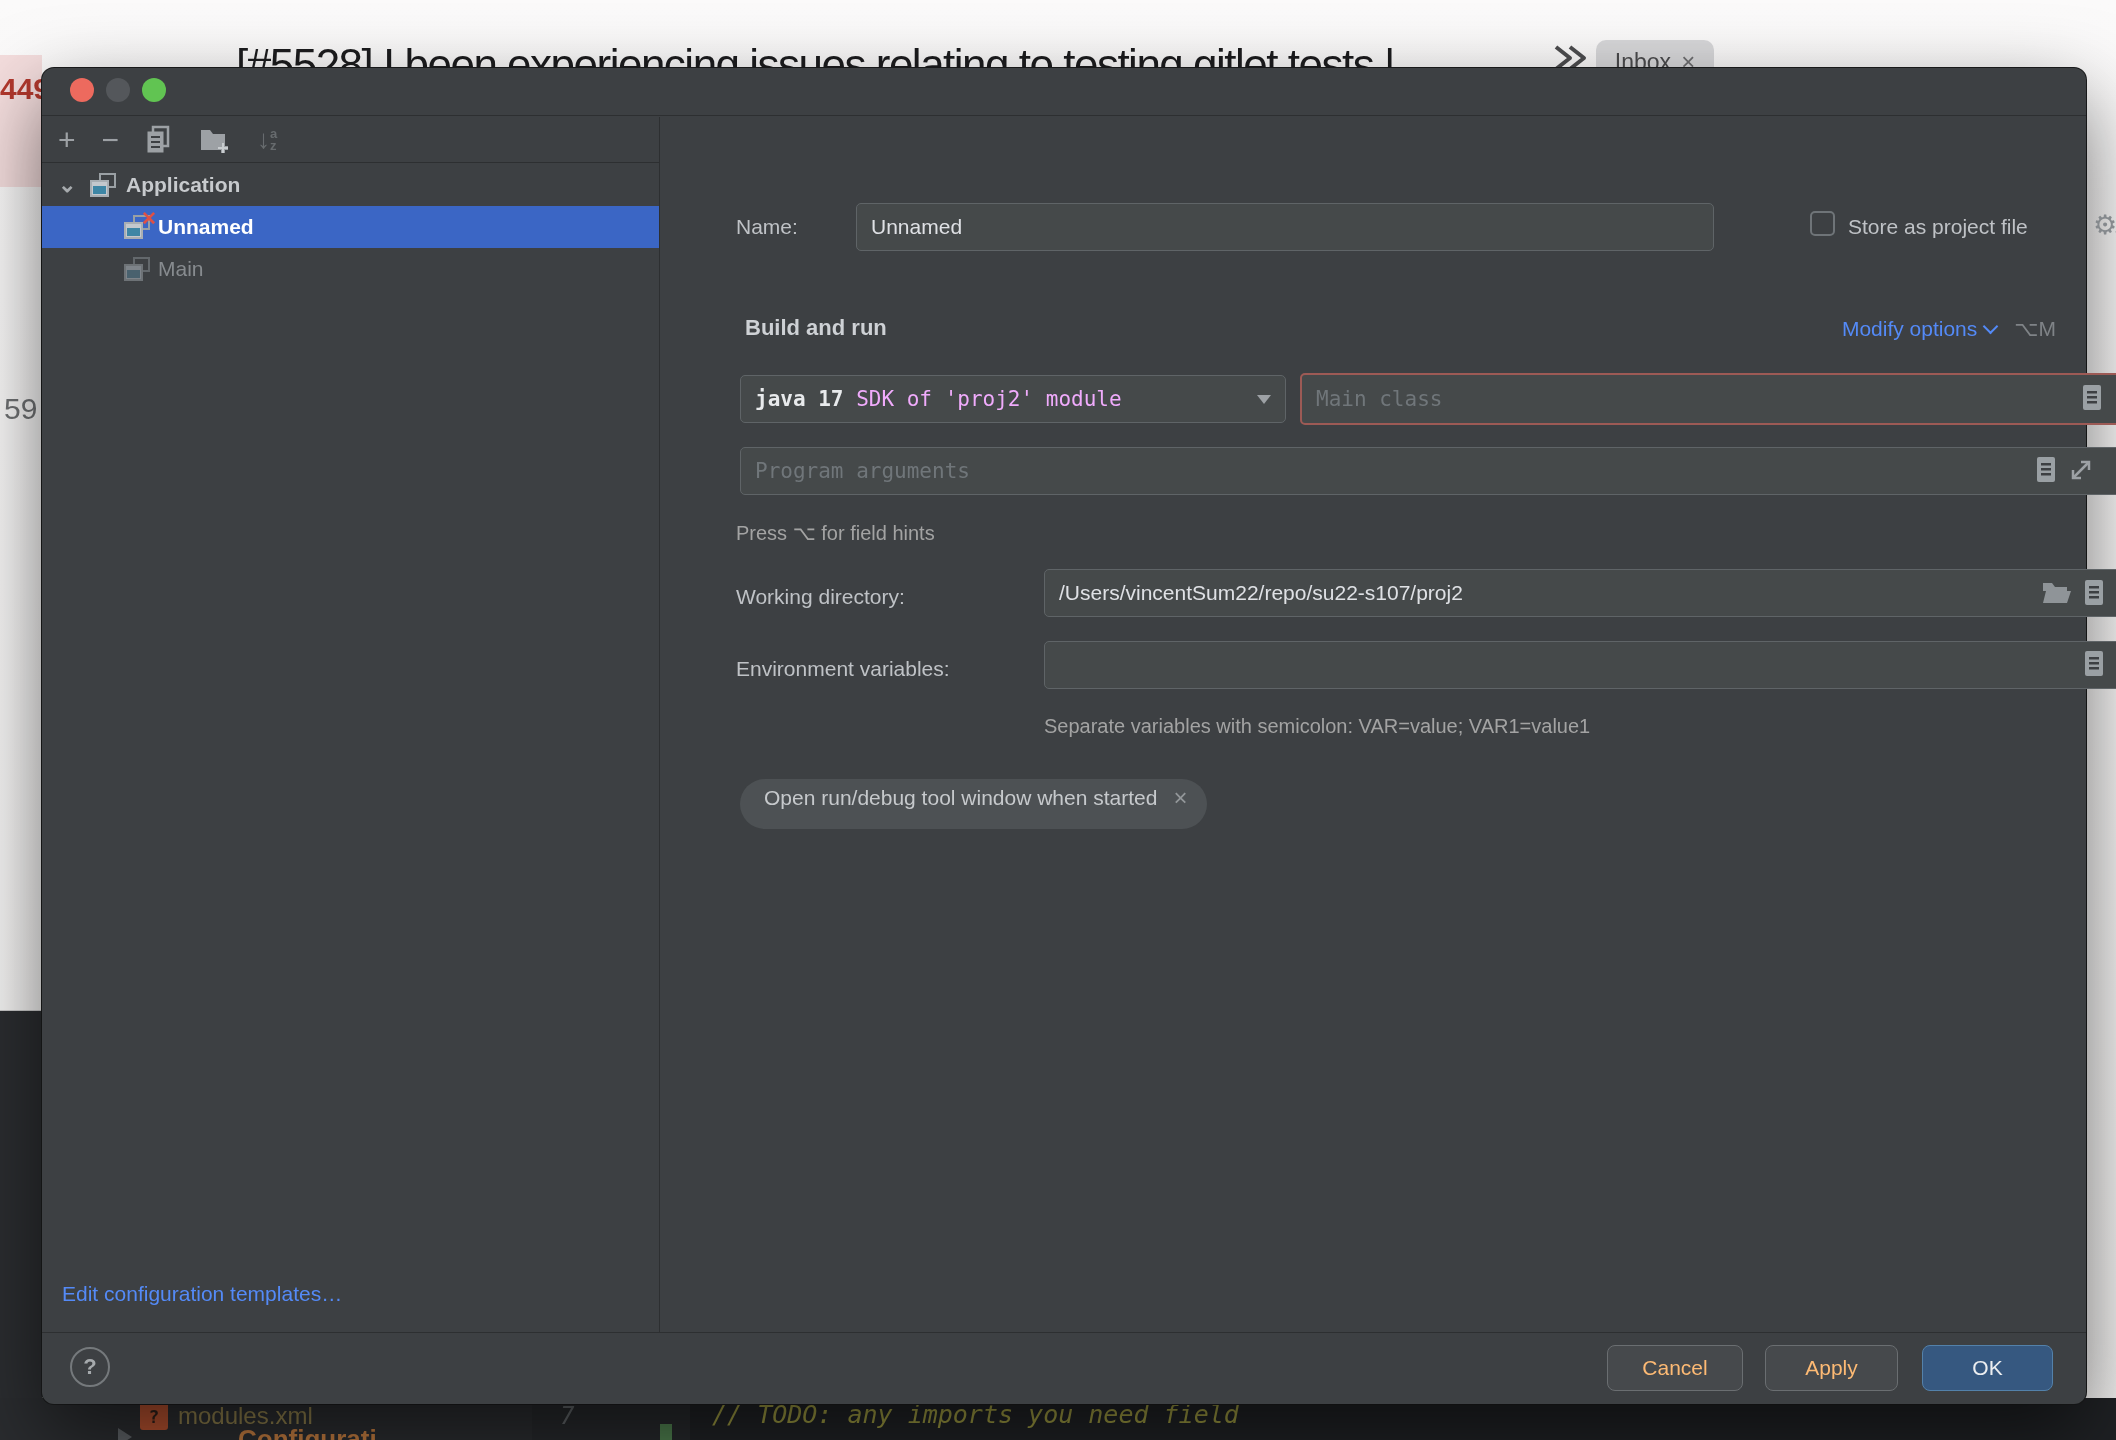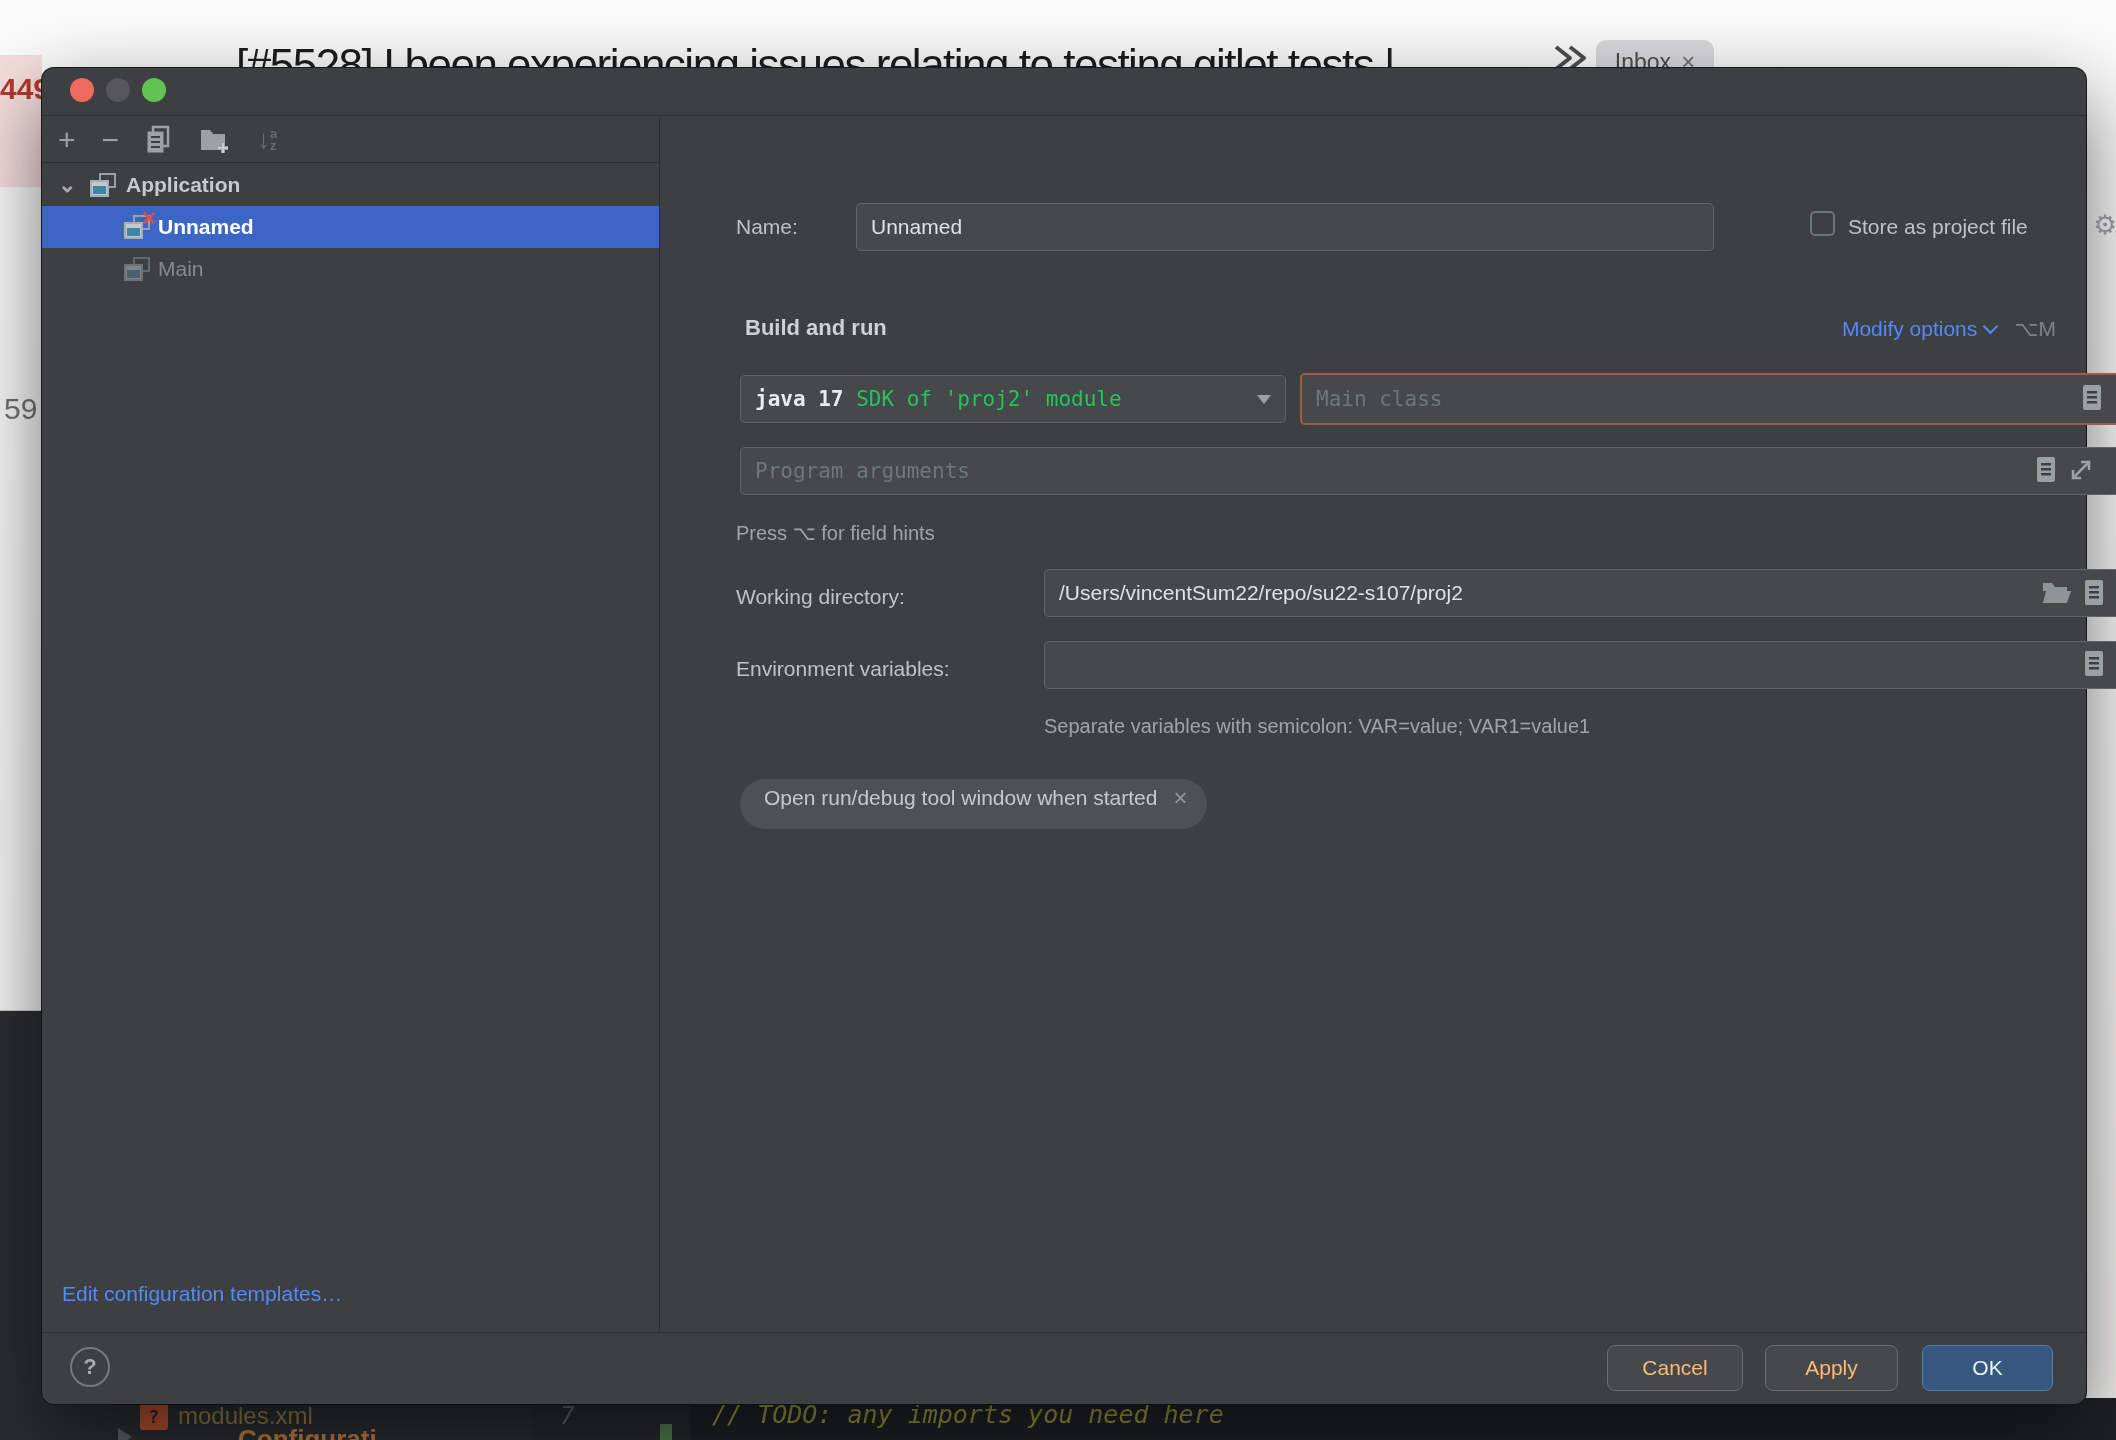--- a/index.html
+++ b/index.html
@@ -89,21 +89,21 @@
   .gear .drop { font-size:13px; color:#85898d; position:relative; top:4px; left:-2px;}
 
   .section-title { position:absolute; left:84px; top:198px; font-size:22px; font-weight:bold; color:#ced1d5; }
   .modify { position:absolute; right:30px; top:200px; display:flex; align-items:center; gap:8px; }
   .modify .mo { color:#548af7; font-size:21px; cursor:pointer; }
   .modify .chev { width:11px; height:11px; border-left:2px solid #548af7; border-bottom:2px solid #548af7; transform:rotate(-45deg); margin-top:-6px; }
   .modify .sc { color:#7f8387; font-size:21px; margin-left:10px; }
 
   .combo { position:absolute; left:79px; top:258px; width:546px; height:48px; display:flex; align-items:center; padding:0 14px; gap:0; font-family:"DejaVu Sans Mono",monospace; cursor:pointer; }
   .combo .sdk-main { color:#e8eaec; font-weight:bold; white-space:pre; }
-  .combo .sdk-sub { color:#22c55e; white-space:pre; }
+  .combo .sdk-sub { color:#f0abfc; white-space:pre; }
   .combo .tri { margin-left:auto; width:0; height:0; border-left:7px solid transparent; border-right:7px solid transparent; border-top:9px solid #9da1a5; }
 
   .main-class { position:absolute; left:639px; top:256px; width:824px; height:52px; border:2.5px solid #9d5a55; }
   .args { position:absolute; left:79px; top:330px; width:1384px; height:48px; }
   .hint { color:#a3a3a3; font-size:20px; }
   .press-hint { position:absolute; left:75px; top:404px; }
 
   .wd-label { position:absolute; left:75px; top:468px; }
   .wd-input { position:absolute; left:383px; top:452px; width:1080px; height:48px; }
   .env-label { position:absolute; left:75px; top:540px; }
@@ -153,21 +153,21 @@
 
   <div class="abs bottom-strip">
     <div class="bs-project"></div>
     <div class="bs-gutter"></div>
     <div class="xml-icon">?</div>
     <div class="xml-name">modules.xml</div>
     <div class="cfg-arrow"></div>
     <div class="cfg-name">Configurati</div>
     <div class="line-no">7</div>
     <div class="gutter-green"></div>
-    <div class="code-comment">// TODO: any imports you need here</div>
+    <div class="code-comment">// TODO: any imports you need field</div>
   </div>
 
   <div class="abs dialog">
 
     <div class="titlebar">
       <div class="light red"></div>
       <div class="light gray"></div>
       <div class="light green"></div>
     </div>
 

